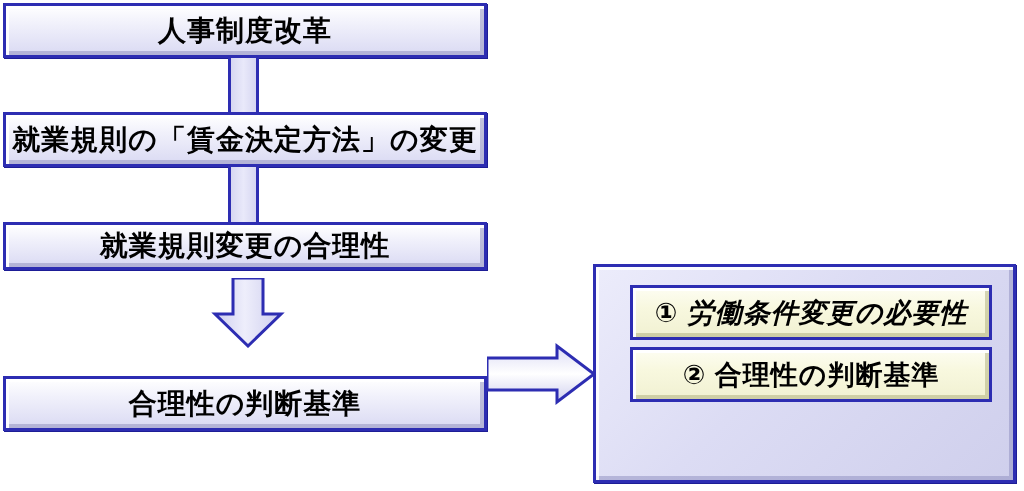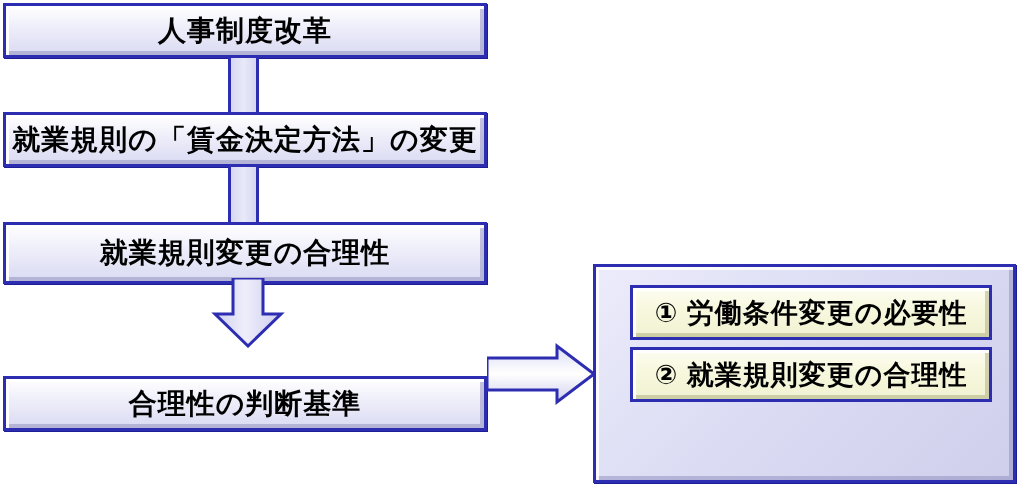--- a/index.html
+++ b/index.html
@@ -54,21 +54,21 @@
   </div>
 
   <div class="vbar" style="top:58px;height:54px;"></div>
 
   <div class="box lbox" style="top:112px;">
     <span>就業規則の「賃金決定方法」の変更</span>
   </div>
 
   <div class="vbar" style="top:167px;height:55px;"></div>
 
-  <div class="box lbox" style="top:222px;height:62px;">
+  <div class="box lbox" style="top:222px;height:48px;">
     <span>就業規則変更の合理性</span>
   </div>
 
   <svg class="arrow-svg" style="left:208px;top:278px;" width="80" height="70" viewBox="0 0 80 70">
     <defs>
       <linearGradient id="gradDown" x1="0" y1="0" x2="1" y2="0">
         <stop offset="0%" stop-color="#cdcdee"></stop>
         <stop offset="45%" stop-color="#eeeefb"></stop>
         <stop offset="100%" stop-color="#cdcdee"></stop>
       </linearGradient>
@@ -86,22 +86,22 @@
         <stop offset="0%" stop-color="#dcdcf5"></stop>
         <stop offset="50%" stop-color="#ffffff"></stop>
         <stop offset="100%" stop-color="#cfcfee"></stop>
       </linearGradient>
     </defs>
     <polygon points="0,16 70,16 70,4 107,32 70,60 70,48 0,48" fill="url(#gradRight)" stroke="#2d2db2" stroke-width="3" stroke-linejoin="miter"></polygon>
   </svg>
 
   <div class="panel"></div>
 
-  <div class="box ybox" style="top:285px;">
+  <div class="box ybox" style="top:285px;font-style:italic;">
     <span>① 労働条件変更の必要性</span>
   </div>
 
   <div class="box ybox" style="top:347px;">
-    <span>② 就業規則変更の合理性</span>
+    <span>② 合理性の判断基準</span>
   </div>
 
 
 </div>
 
 </body></html>

